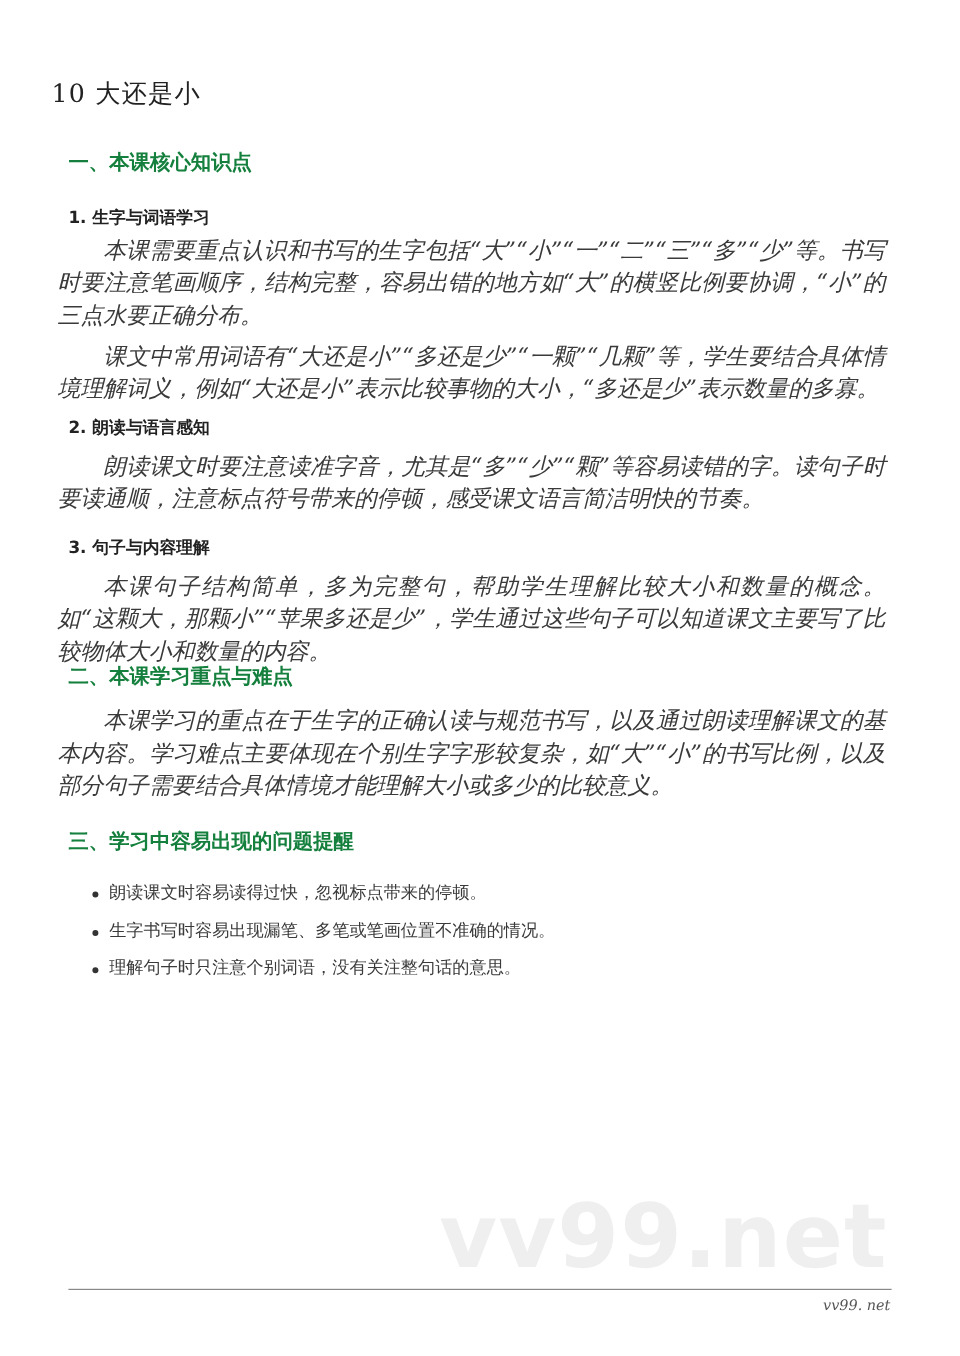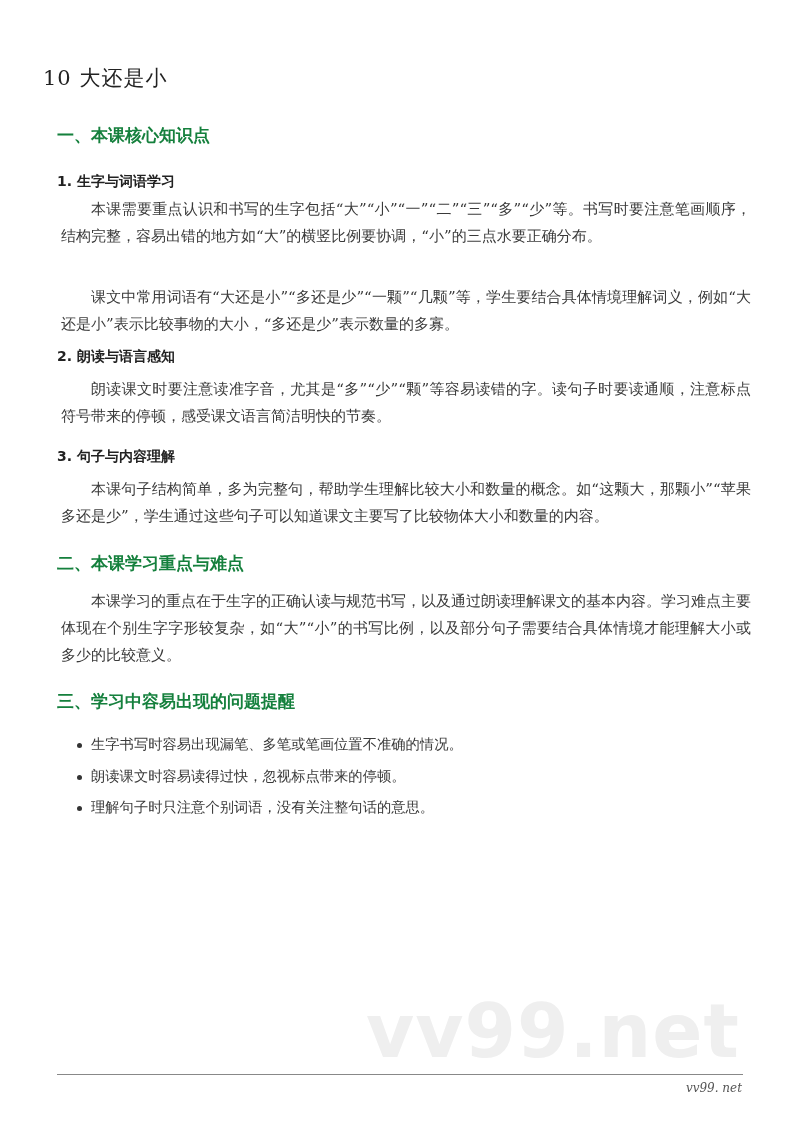--- a/index.html
+++ b/index.html
@@ -14,23 +14,23 @@
   }
   .h2 {
     position: absolute; left: 57px; font-size: 17px; font-weight: bold;
     font-family: "DejaVu Sans", "Liberation Sans", sans-serif; color: #15803d;
   }
   .h3 {
     position: absolute; left: 57px; font-size: 14px; font-weight: bold;
     font-family: "DejaVu Sans", "Liberation Sans", sans-serif; color: #222;
   }
   .para {
-    position: absolute; left: 61px; width: 690px;
-    font-size: 15px; line-height: 27px; text-indent: 2em;
-    text-align: justify; color: #3a3a3a;
+    position: absolute; left: 48px; width: 690px;
+    font-size: 19px; line-height: 27px; text-indent: 2em;
+    text-align: justify; color: #3a3a3a; font-style: italic;
   }
   .bullets {
     position: absolute; left: 77px; top: 729px; margin: 0; padding: 0; list-style: none;
   }
   .bullets li {
     font-size: 14.3px; line-height: 31.5px; color: #3a3a3a; position: relative; padding-left: 14px;
   }
   .bullet-dot {
     position: absolute; left: 0; top: 14px; width: 5px; height: 5px; border-radius: 50%; background: #333;
   }
@@ -62,21 +62,21 @@
   <div class="para" style="top:376px">朗读课文时要注意读准字音，尤其是“多”“少”“颗”等容易读错的字。读句子时要读通顺，注意标点符号带来的停顿，感受课文语言简洁明快的节奏。</div>
 
   <div class="h3" style="top:448px">3.  句子与内容理解</div>
   <div class="para" style="top:476px">本课句子结构简单，多为完整句，帮助学生理解比较大小和数量的概念。如“这颗大，那颗小”“苹果多还是少”，学生通过这些句子可以知道课文主要写了比较物体大小和数量的内容。</div>
 
   <div class="h2" style="top:552px">二、本课学习重点与难点</div>
   <div class="para" style="top:588px">本课学习的重点在于生字的正确认读与规范书写，以及通过朗读理解课文的基本内容。学习难点主要体现在个别生字字形较复杂，如“大”“小”的书写比例，以及部分句子需要结合具体情境才能理解大小或多少的比较意义。</div>
 
   <div class="h2" style="top:690px">三、学习中容易出现的问题提醒</div>
   <ul class="bullets">
+    <li><span class="bullet-dot"></span><span>朗读课文时容易读得过快，忽视标点带来的停顿。</span></li>
     <li><span class="bullet-dot"></span><span>生字书写时容易出现漏笔、多笔或笔画位置不准确的情况。</span></li>
-    <li><span class="bullet-dot"></span><span>朗读课文时容易读得过快，忽视标点带来的停顿。</span></li>
     <li><span class="bullet-dot"></span><span>理解句子时只注意个别词语，没有关注整句话的意思。</span></li>
   </ul>
 
   <div class="watermark">vv99.net</div>
   <div class="footer-rule"></div>
   <div class="footer-text">vv99. net</div>
 </div>
 
 </body></html>

